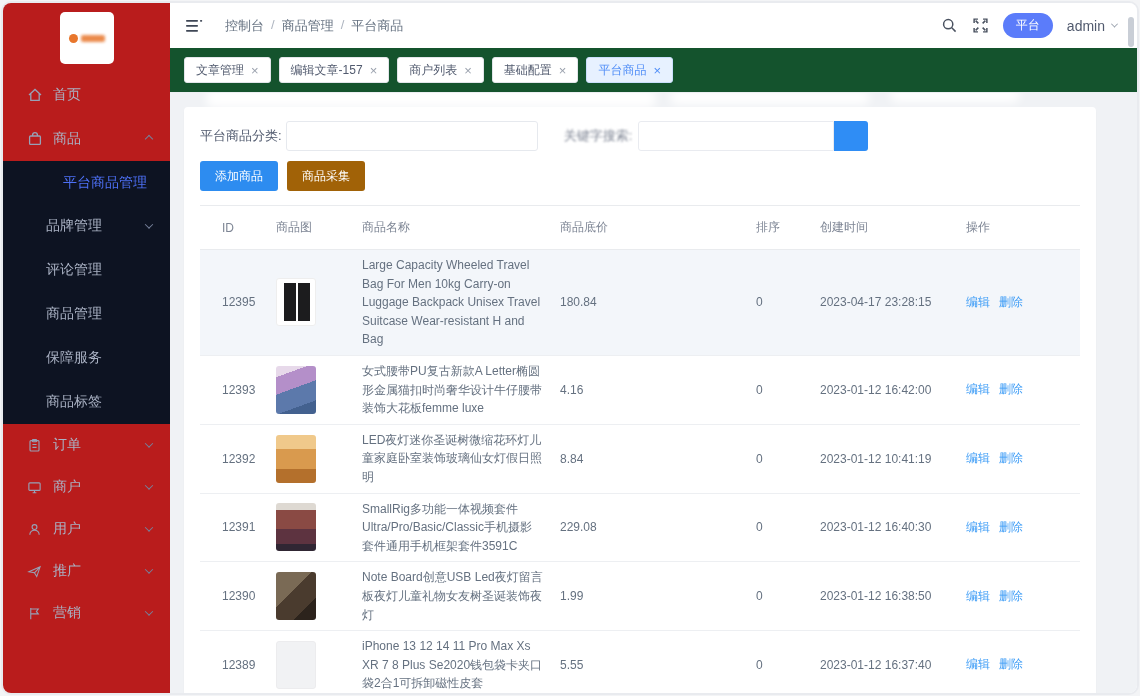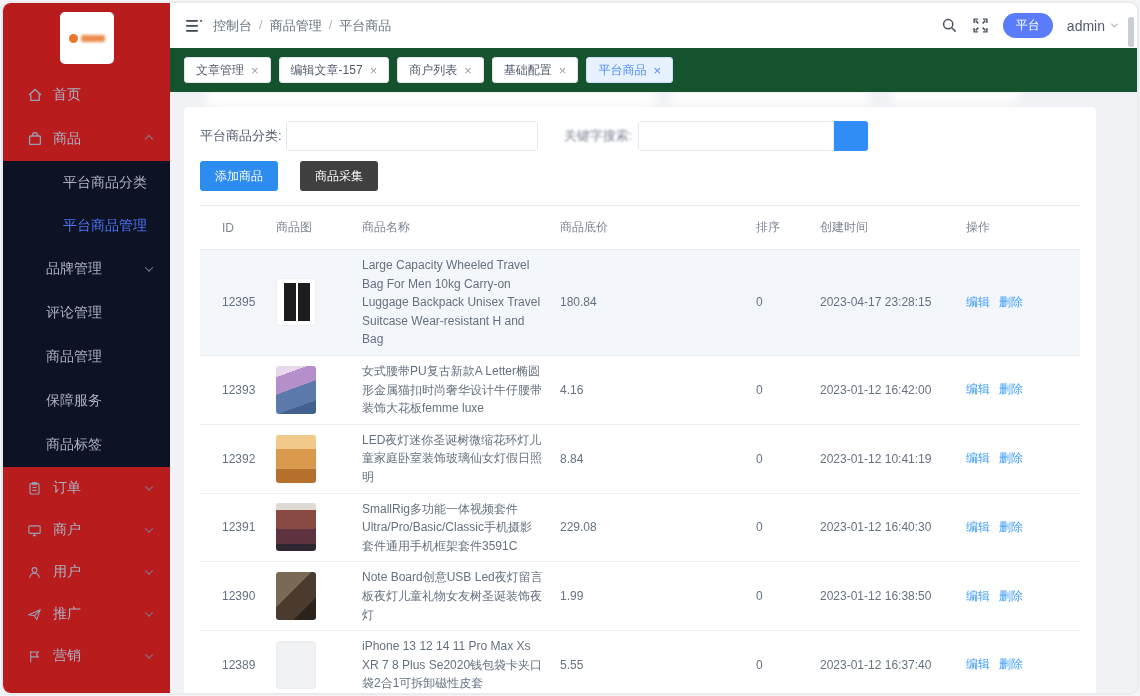--- a/index.html
+++ b/index.html
@@ -22,21 +22,21 @@
   .mi3 { padding-left:60px; height:43px; }
   .mi3.active { color:#4d70f5; }
   .chev { display:inline-block; width:6px; height:6px; border-right:1.4px solid #76819b; border-bottom:1.4px solid #76819b; margin-left:auto; }
   .chev.down { transform:rotate(45deg) translate(-1px,-1px); }
   .chev.up { transform:rotate(-135deg); }
 
   
   .main { flex:1; min-width:0; display:flex; flex-direction:column; background:#f0f2f5; position:relative; }
   .navbar { height:45px; background:#fff; display:flex; align-items:center; padding:0 20px 0 16px; gap:10px; flex:0 0 45px; }
   .burger { width:17px; height:14px; color:#3f4756; cursor:pointer; }
-  .crumbs { font-size:13px; color:#657180; display:flex; gap:7px; margin-left:0; }
+  .crumbs { font-size:13px; color:#657180; display:flex; gap:7px; margin-left:12px; }
   .crumbs .sep { color:#aeb5c0; }
   .nav-right { margin-left:auto; display:flex; align-items:center; gap:14px; }
   .icon-btn { width:17px; height:17px; color:#4a5260; cursor:pointer; }
   .badge { background:#5b7cfa; color:#fff; font-size:12px; padding:4px 13px; border-radius:13px; cursor:pointer;font-family:Liberation Mono, monospace; }
   .user { font-size:14px; color:#515a6e; display:flex; align-items:center; gap:7px; cursor:pointer; }
   .user .chev { border-color:#9aa1ad; width:5px; height:5px; margin:0; }
 
   .tabbar { height:45px; background:#14532d; border-bottom:1px solid #eceef2; display:flex; align-items:center; gap:8px; padding:0 14px; flex:0 0 45px; }
   .tag { height:26px; display:flex; align-items:center; gap:7px; padding:0 11px; background:#fff; border:1px solid #e2e5ea; border-radius:3px; font-size:12px; color:#515a6e; cursor:pointer; white-space:nowrap; }
   .tag .x { color:#9aa1ad; font-size:13px; line-height:1; }
@@ -53,24 +53,24 @@
 
   .frow { display:flex; align-items:center; height:34px; margin-bottom:8px; font-size:13px; color:#515a6e; position:relative; }
   .flabel { white-space:nowrap; }
   .flabel.blurred { filter:blur(1.1px); opacity:.75; }
   .redact-select { width:252px; height:30px; border:1px solid #e6e9ee; border-radius:3px; margin:0 26px 0 4px; overflow:hidden; cursor:pointer; }
   .redact-input { width:196px; height:30px; border:1px solid #e9ebf0; border-radius:3px 0 0 3px; margin-left:6px; overflow:hidden; cursor:text; }
   .smudge-bar { height:16px; margin:6px 8px; background:linear-gradient(90deg,#e8eaef,#f5f6f8 35%,#e4e7ed 65%,#f6f7f9); filter:blur(2.5px); border-radius:2px; }
   .search-btn { width:34px; height:30px; background:#2f8df5; border:none; border-radius:0 3px 3px 0; cursor:pointer; overflow:hidden; }
   .search-btn .smudge-bar { background:rgba(255,255,255,.55); margin:8px 7px; height:12px; }
 
-  .btnrow { display:flex; gap:22px; margin:4px 0 14px; }
+  .btnrow { display:flex; gap:9px; margin:4px 0 14px; }
   .btn { height:30px; padding:0 15px; border:none; border-radius:3px; color:#fff; font-size:12px; cursor:pointer; filter:blur(.4px); }
   .btn-blue { background:#2d8cf0; }
-  .btn-green { background:#404040; }
+  .btn-green { background:#a16207; }
 
   table { width:100%; border-collapse:collapse; font-size:12px; color:#657180; table-layout:fixed; }
   thead th { text-align:left; font-weight:400; color:#7d8594; padding:13px 8px; border-top:1px solid #e9ebee; border-bottom:1px solid #e9ebee; }
   tbody td { padding:6px 8px; border-bottom:1px solid #edeff2; vertical-align:middle; }
   tbody tr.hl td { background:#f3f6fa; }
   th.c1, td.c1 { padding-left:22px; }
   .name { line-height:1.55; word-break:break-word; }
   .thumb { width:40px; height:48px; border-radius:3px; }
   .links a { color:#3d9cf6; text-decoration:none; margin-right:9px; cursor:pointer; }
 
@@ -112,23 +112,20 @@
         <svg width="16" height="16" viewBox="0 0 16 16">
               <rect x="2.6" y="5" width="10.8" height="8.4" rx="1" fill="none" stroke="currentColor" stroke-width="1.3"></rect>
               <path d="M5.6 5 V4 a2.4 2.4 0 0 1 4.8 0 V5" fill="none" stroke="currentColor" stroke-width="1.3"></path>
             </svg>
       </span>
       <span>商品</span>
       <span class="chev up"></span>
     </div>
 
     <div class="submenu">
-      <div class="mi mi3">
-        <span>平台商品分类</span>
-      </div>
       <div class="mi mi3 active">
         <span>平台商品管理</span>
       </div>
       <div class="mi mi2">
         <span>品牌管理</span>
         <span class="chev down"></span>
       </div>
       <div class="mi mi2">
         <span>评论管理</span>
       </div>

